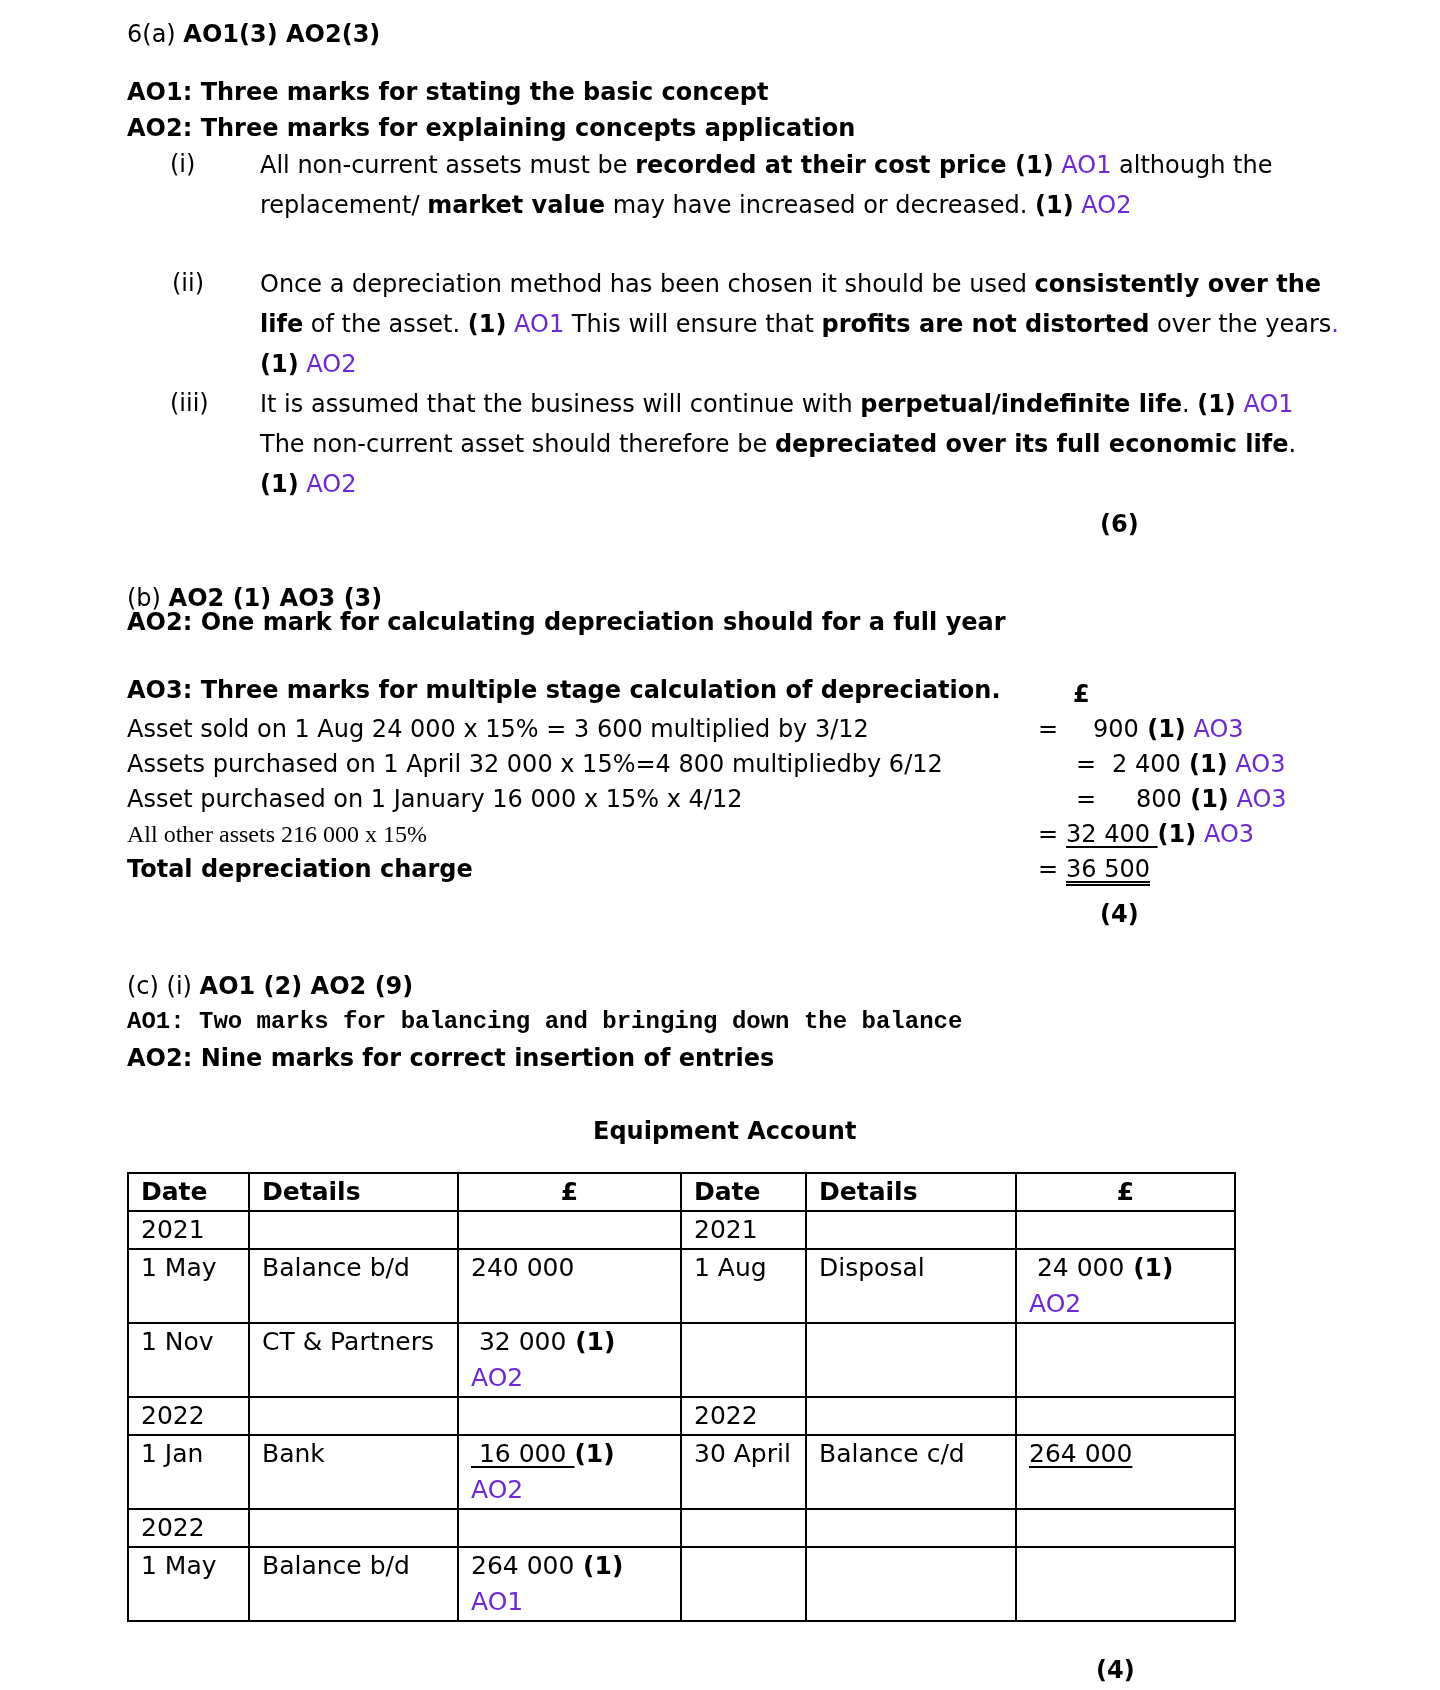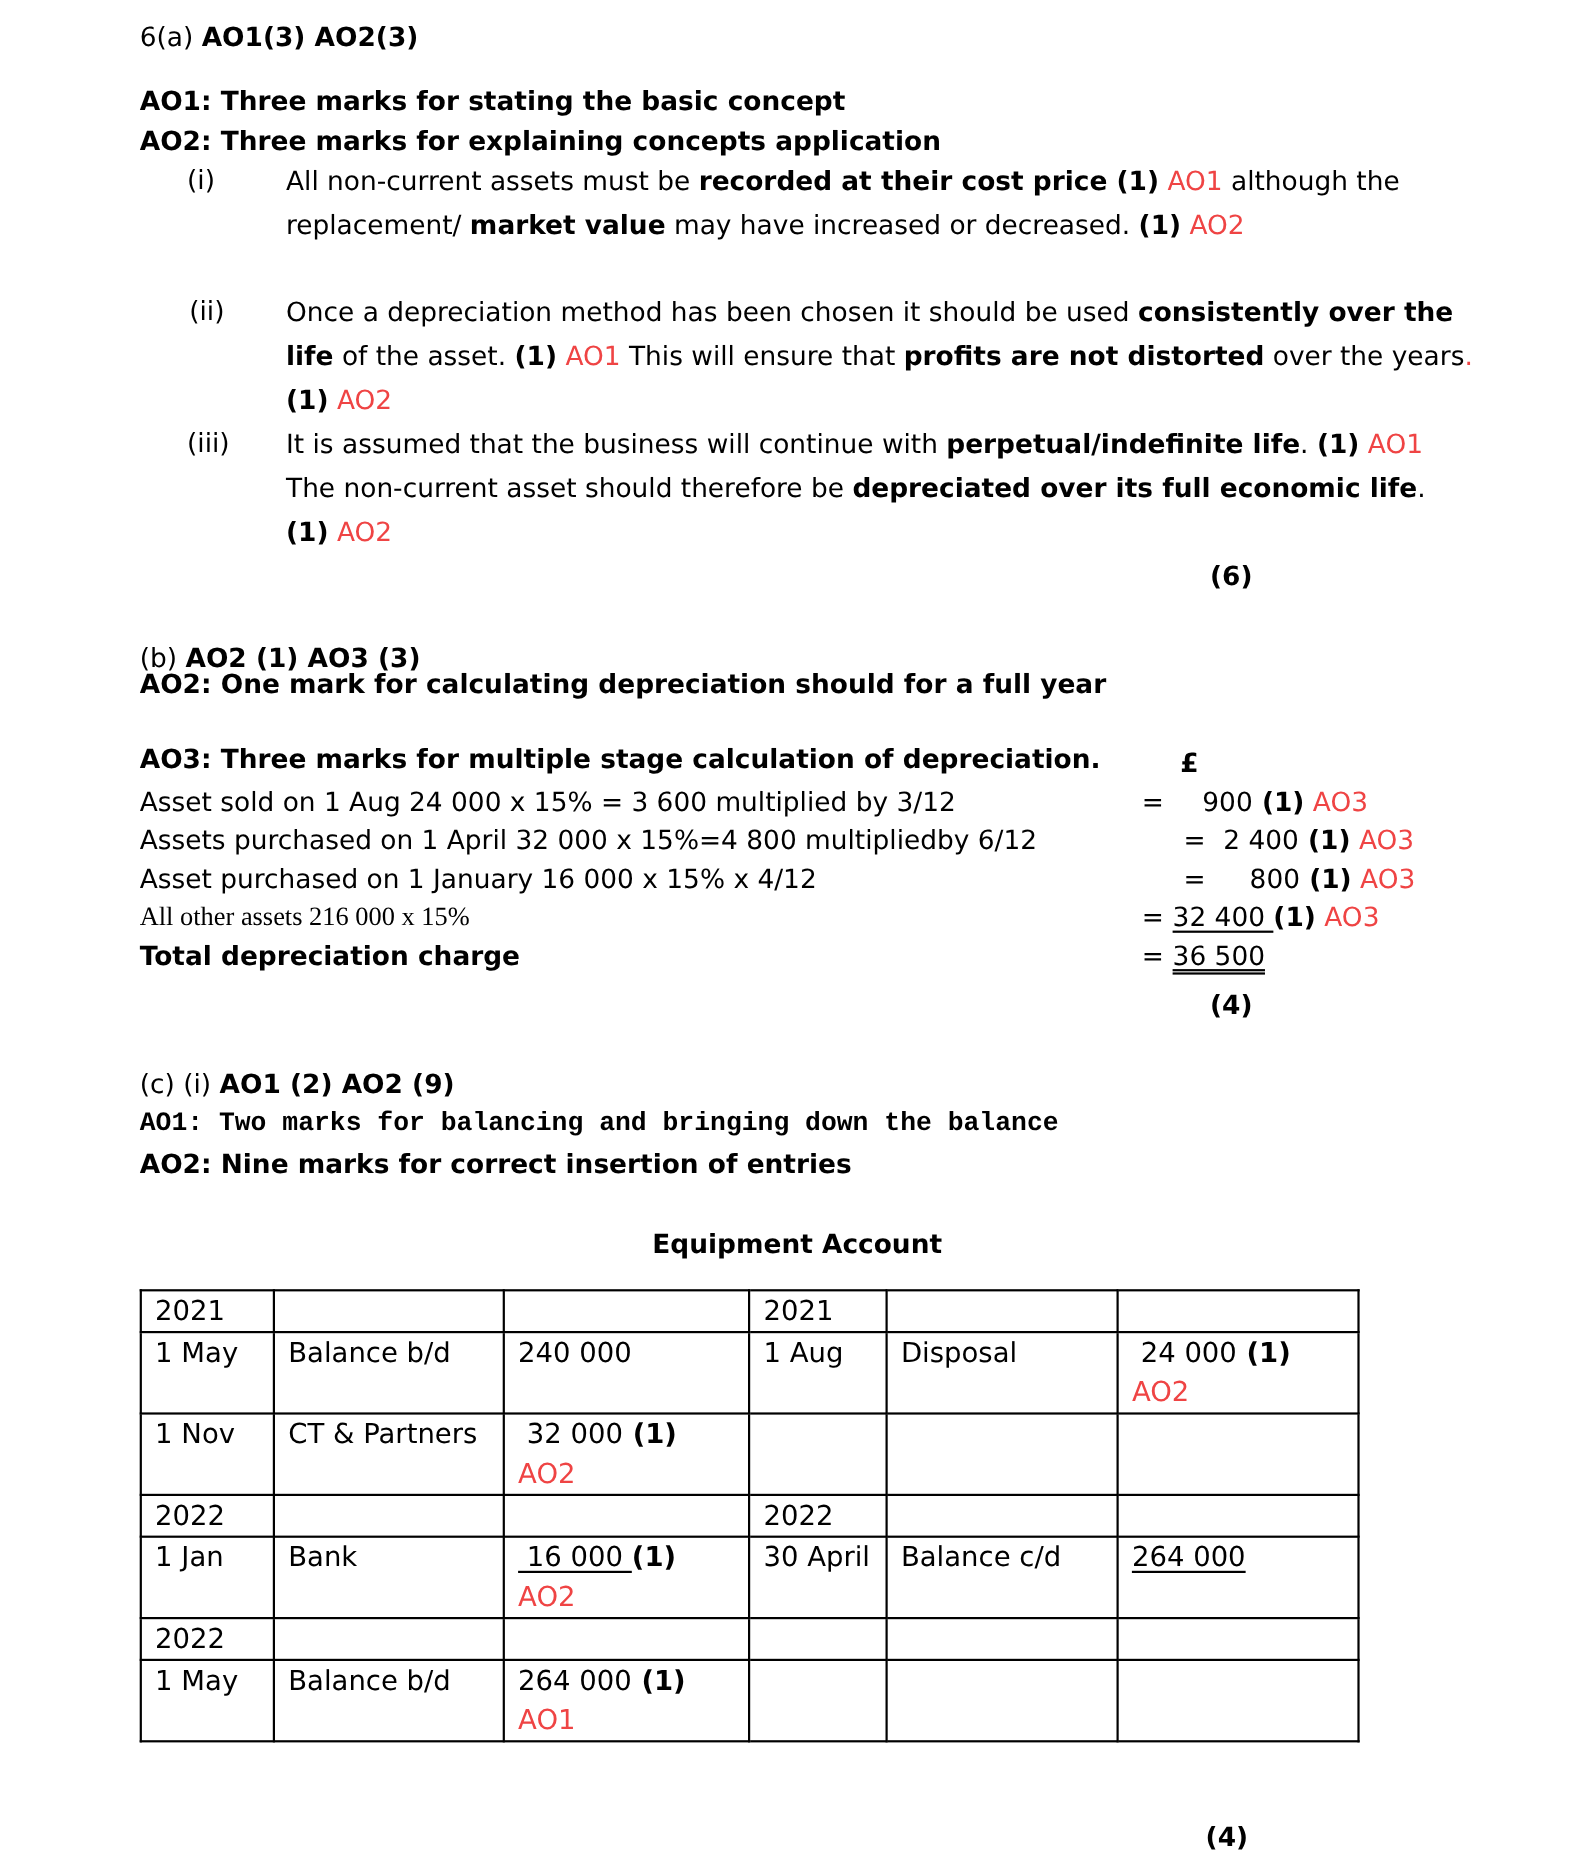--- a/index.html
+++ b/index.html
@@ -2,21 +2,21 @@
 <html><head>
 <meta charset="utf-8">
 <style>
   html, body { margin: 0; padding: 0; background: #ffffff; }
   body {
     width: 1440px; height: 1690px; position: relative; overflow: hidden;
     font-family: "DejaVu Sans", sans-serif; color: #000; font-size: 24px;
   }
   .abs { position: absolute; white-space: nowrap; line-height: 36px; }
   .b { font-weight: bold; }
-  .red { color: #ef4444; }
+  .red { color: #6d28d9; }
   .u1 { text-decoration: underline; text-underline-offset: 4px; }
   .u2 { text-decoration: underline double; text-underline-offset: 4px; }
   .item-text { position: absolute; left: 260px; width: 1080px; white-space: normal; line-height: 40px; }
 
   table.ledger {
     position: absolute; left: 127px; top: 1172px; border-collapse: collapse;
     font-size: 25px;
   }
   table.ledger td {
     border: 2px solid #000; padding: 0 12px; vertical-align: top; line-height: 36px;
@@ -85,20 +85,28 @@
 <table class="ledger">
   <colgroup>
     <col style="width:121px">
       <col style="width:209px">
       <col style="width:223px">
     <col style="width:125px">
       <col style="width:210px">
       <col style="width:219px">
   </colgroup>
   <tbody id="ledger-body">
+    <tr class="hdr">
+      <td>Date</td>
+      <td>Details</td>
+      <td class="amt-center">£</td>
+      <td>Date</td>
+      <td>Details</td>
+      <td class="amt-center">£</td>
+    </tr>
   <tr class="short">
         <td>2021</td>
         <td></td>
         <td></td>
         <td>2021</td>
         <td></td>
         <td></td>
       </tr>
       <tr class="tall">
         <td>1 May</td>

